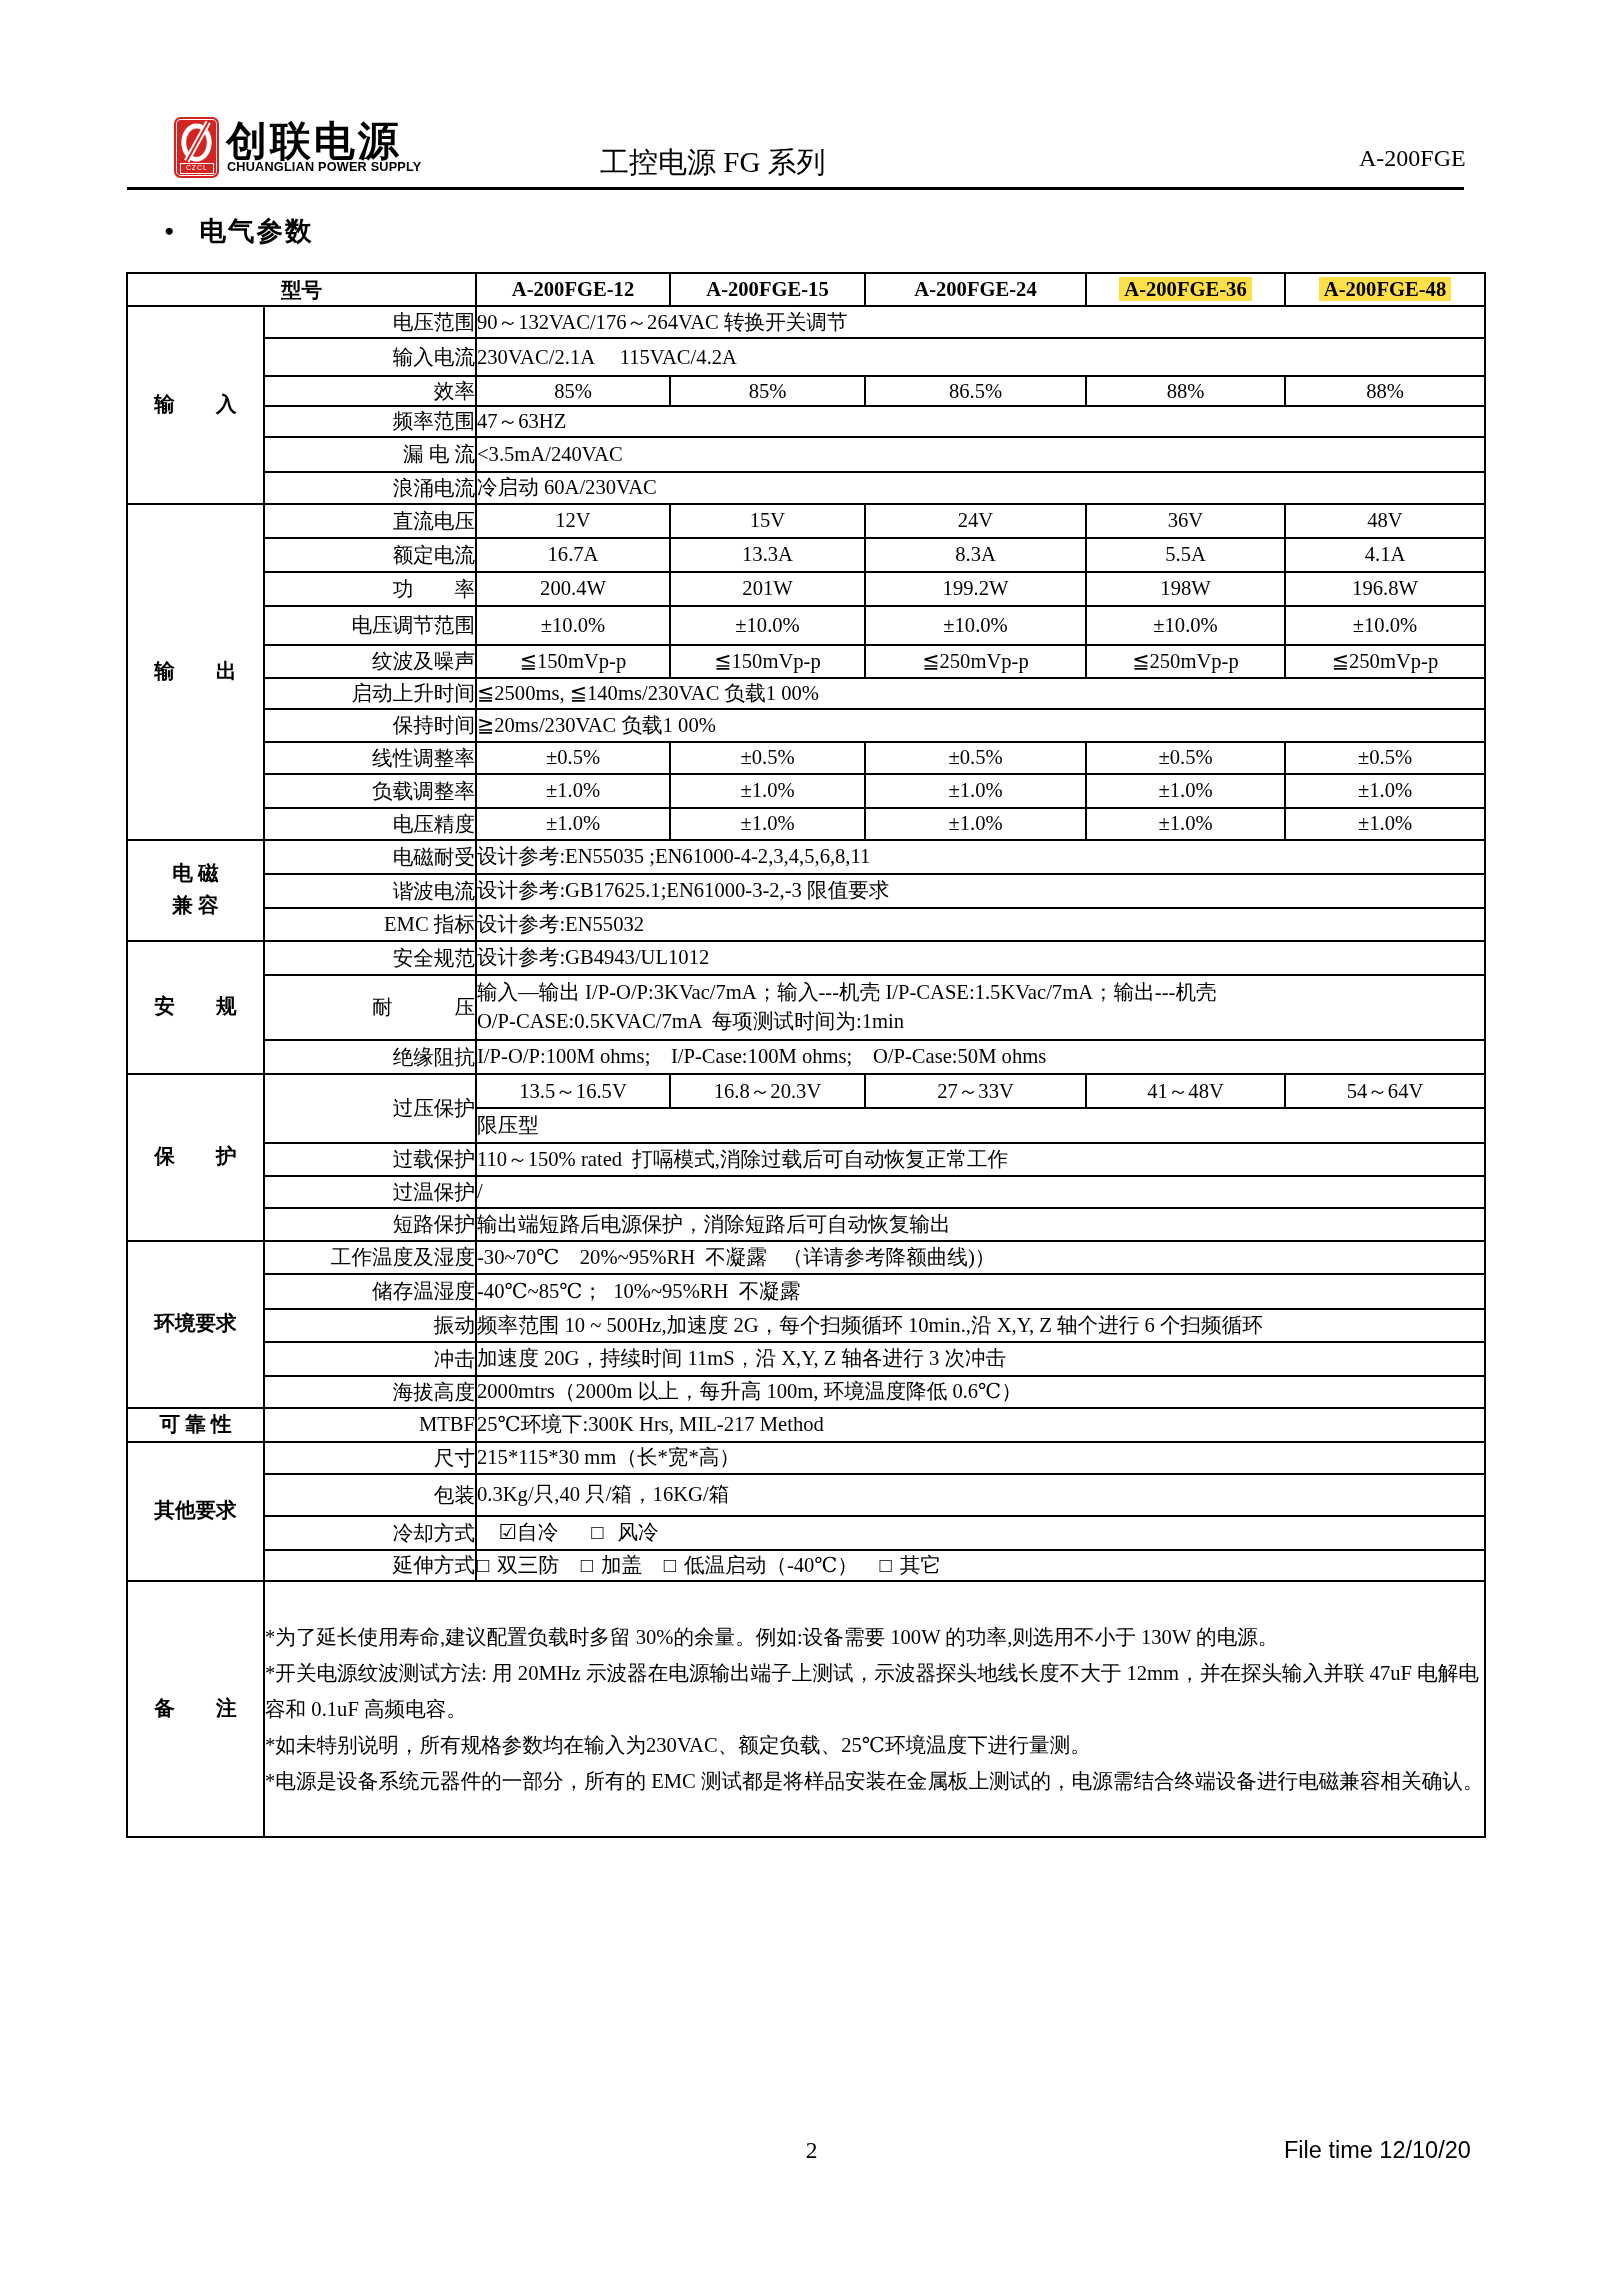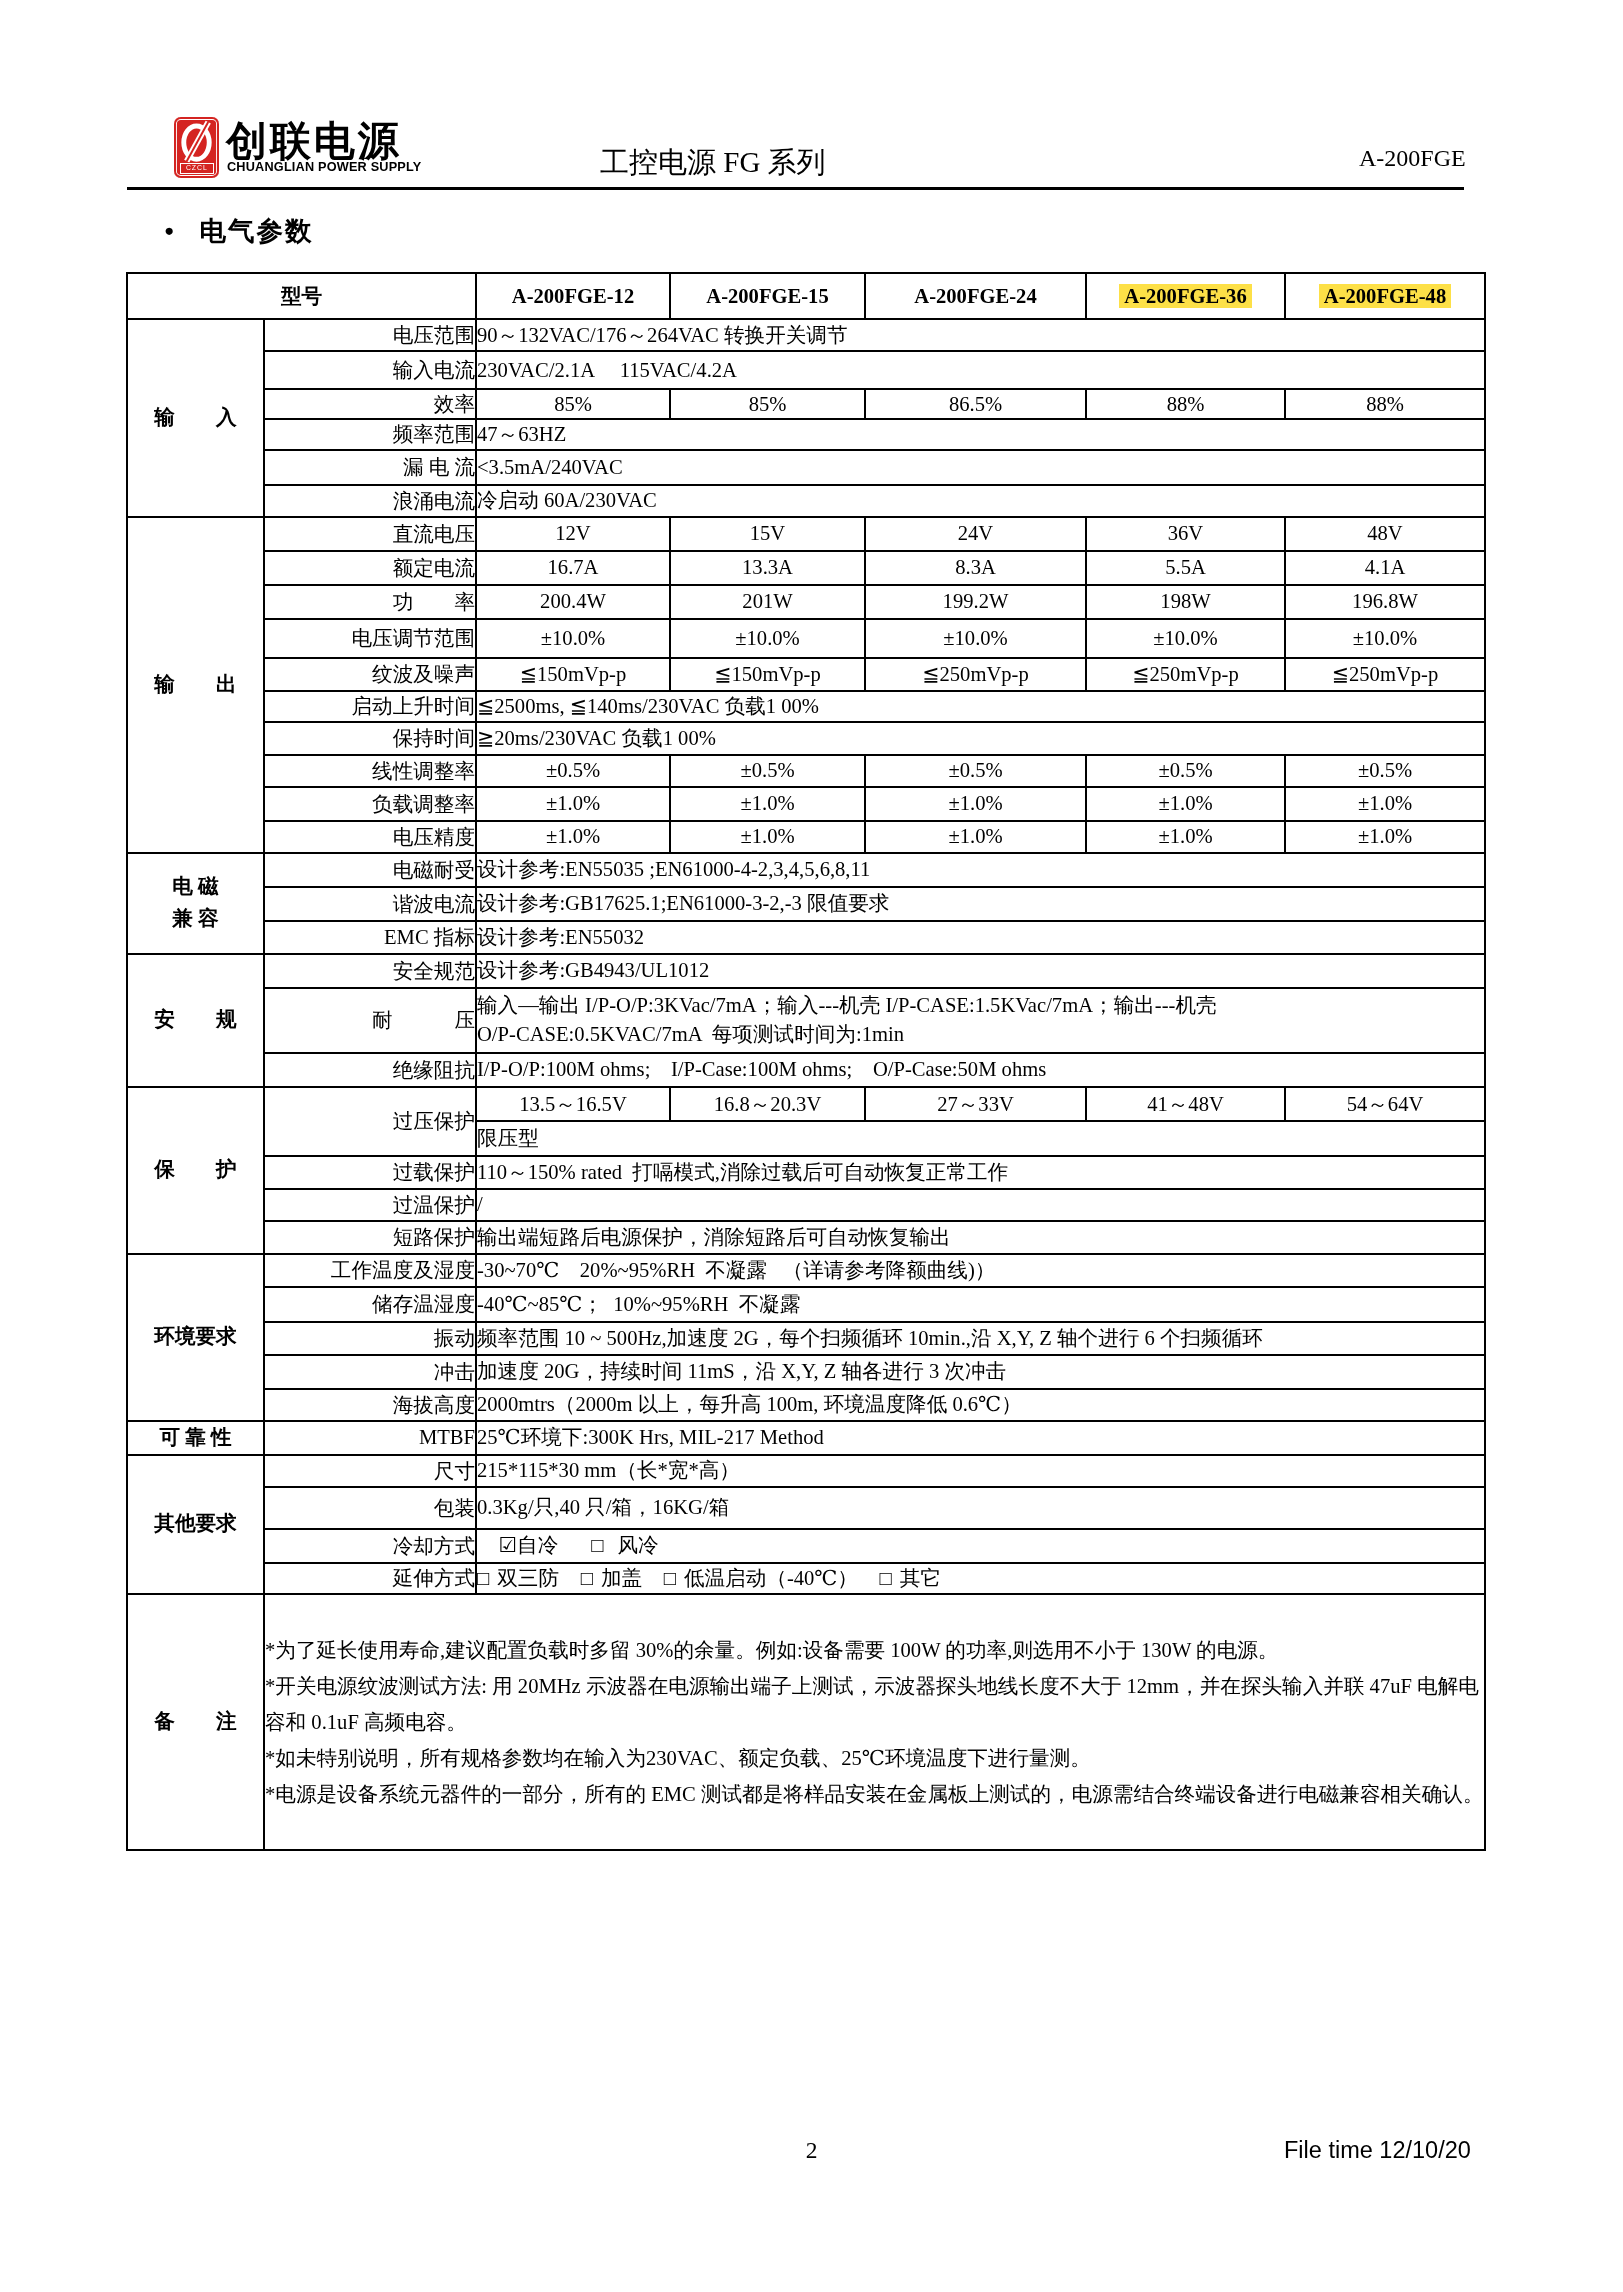--- a/index.html
+++ b/index.html
@@ -76,21 +76,21 @@
       <col style="width:137px">
         <col style="width:212px">
         <col style="width:194px">
       <col style="width:195px">
         <col style="width:221px">
         <col style="width:199px">
         <col style="width:200px">
     </colgroup>
 
     <tbody>
-        <tr style="height:46px">
+        <tr style="height:33px">
       <td class="m" colspan="2">型号</td>
       <td class="m"><span>A-200FGE-12</span></td>
       <td class="m"><span>A-200FGE-15</span></td>
       <td class="m"><span>A-200FGE-24</span></td>
       <td class="m"><span class="hl">A-200FGE-36</span></td>
       <td class="m"><span class="hl">A-200FGE-48</span></td>
     </tr>
 
     <tr style="height:32px">
       <td class="g" rowspan="6">输　　入</td>

